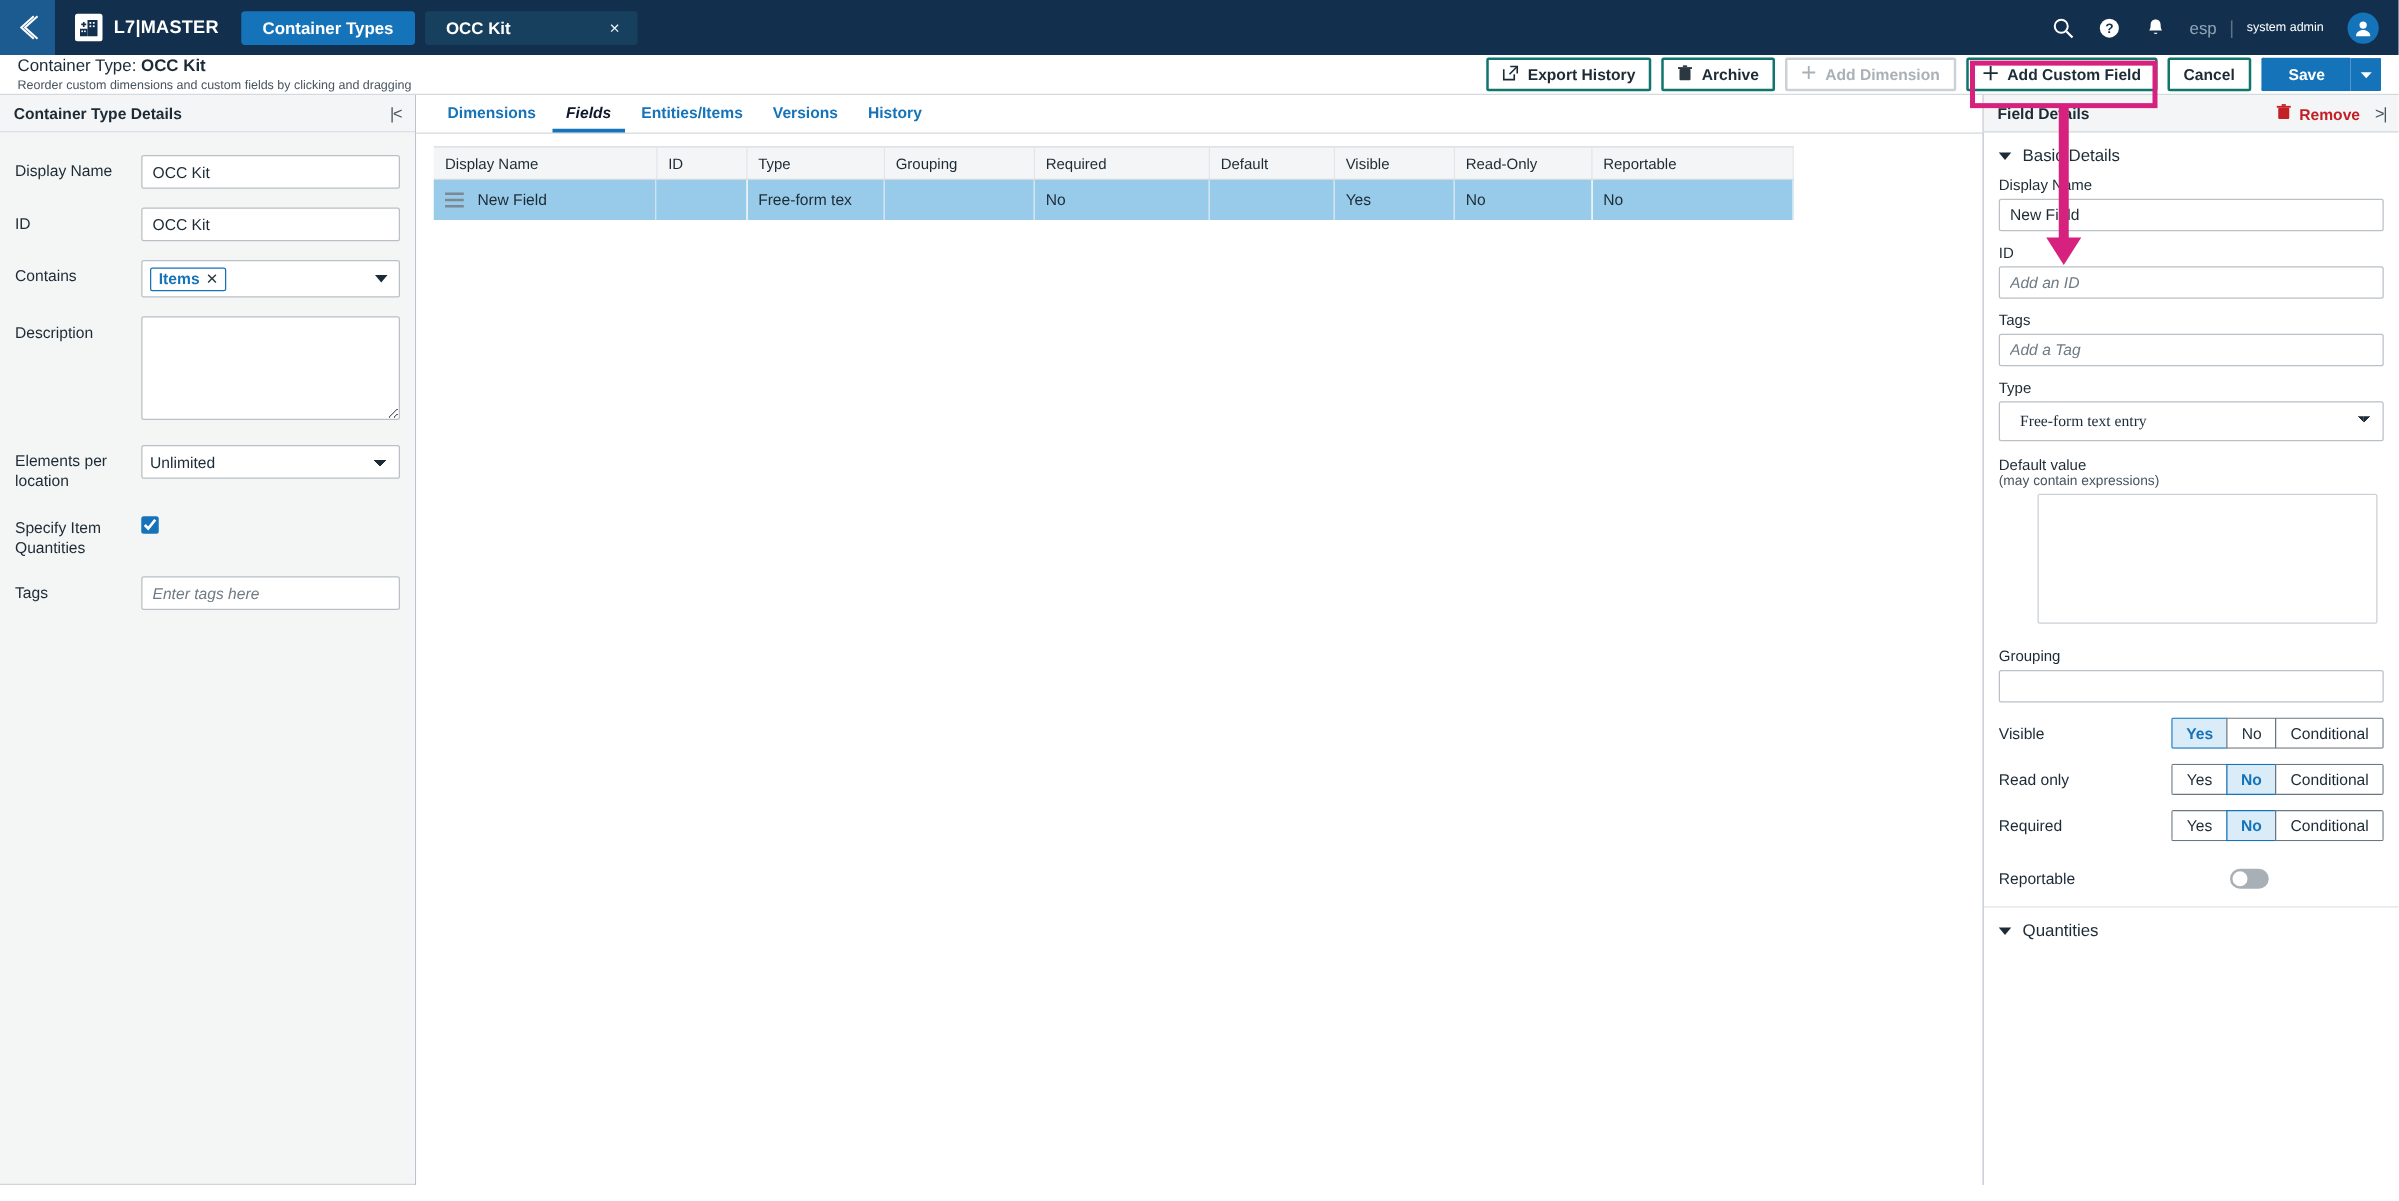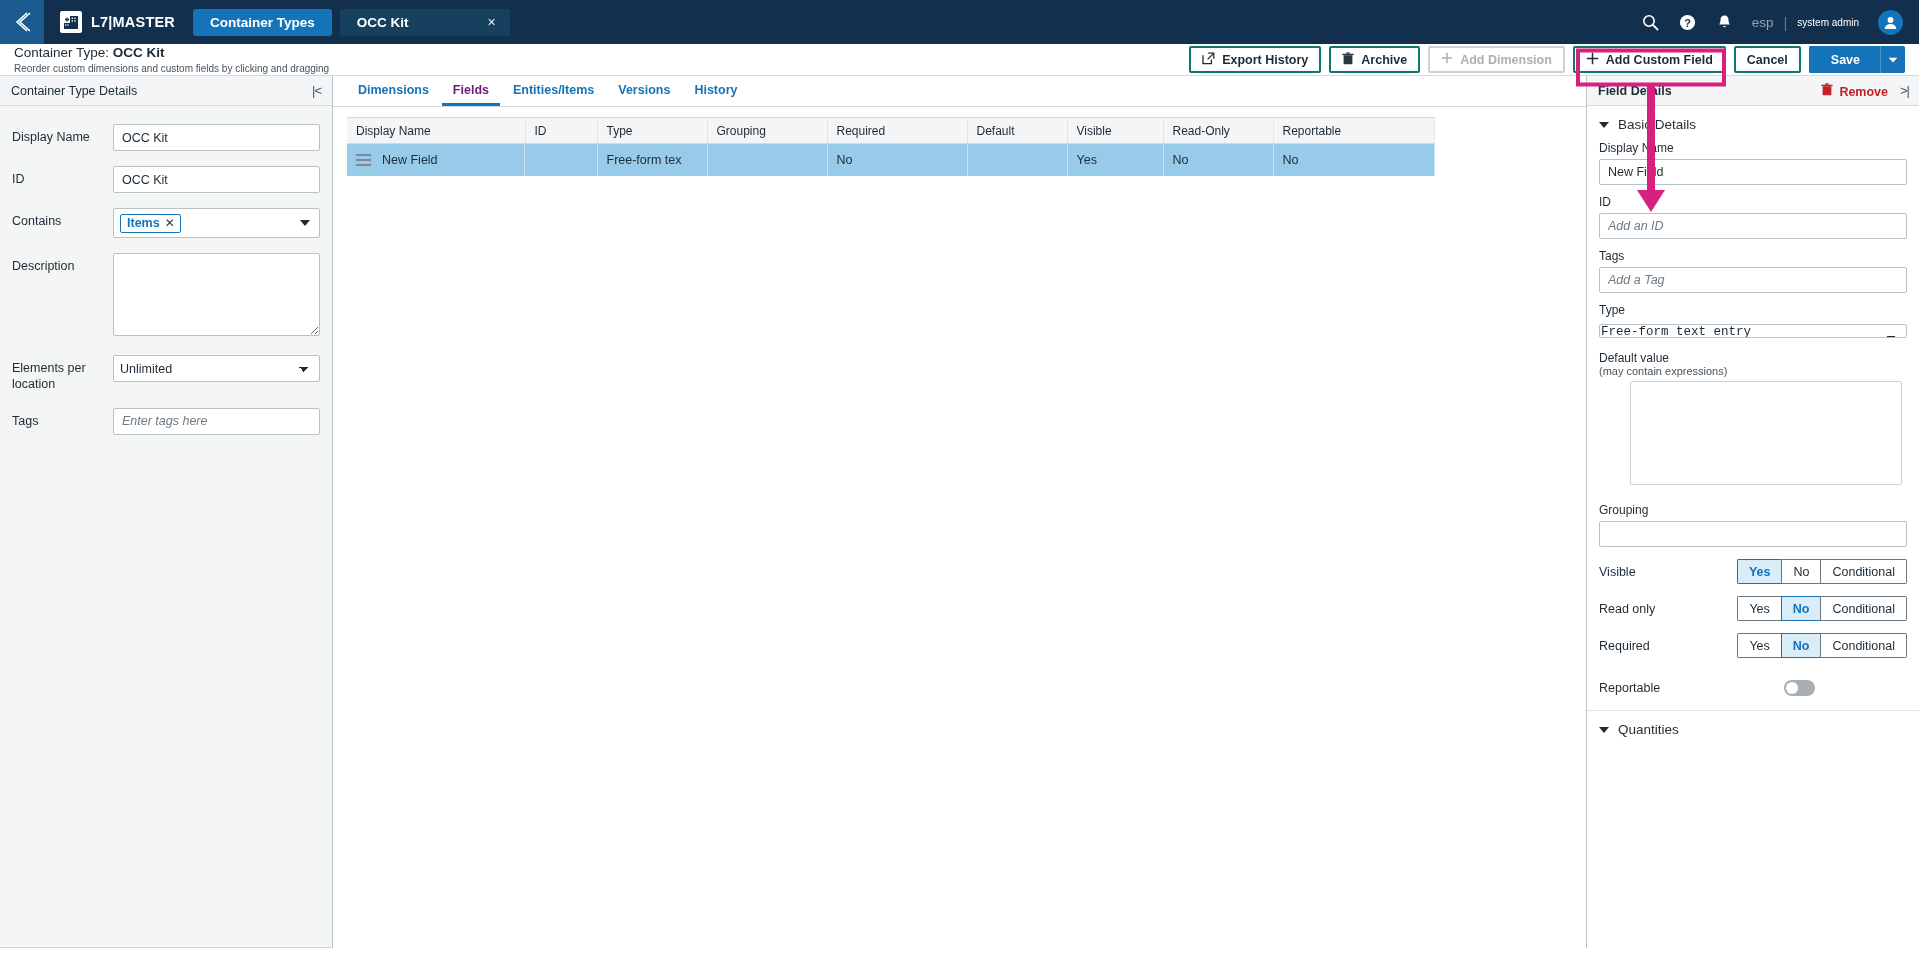--- a/index.html
+++ b/index.html
@@ -79,21 +79,21 @@
 
   
   .body { display: flex; height: 872px; }
 
   
   .left { width: 333px; border-right: 1px solid #bcc4cb; display: flex; flex-direction: column; background:#fff;}
   .panel-head {
     height: 30px; background: #f4f5f6; border-bottom: 1px solid #d4d9dd;
     display: flex; align-items: center; padding: 0 11px;
   }
-  .panel-head .t { font-size: 12.5px; font-weight: normal; color: #1d2b36; }
+  .panel-head .t { font-size: 12.5px; font-weight: bold; color: #1d2b36; }
   .panel-head .collapse { margin-left: auto; color: #46545f; font-size: 13px; cursor: pointer; letter-spacing:-1px;}
   .left-form { flex: 1; background: #f4f5f5; padding: 18px 12px 0 12px; border-bottom:1px solid #cfd5da;}
   .frow { display: flex; margin-bottom: 15px; }
   .flabel {
     width: 101px; flex: 0 0 101px; font-size: 12.5px; color: #1d2b36;
     padding-top: 5px; line-height: 1.3;
   }
   .fctl { flex: 1; }
   .inp {
     width: 100%; height: 27px; border: 1px solid #b9c0c6; background: #fff;
@@ -136,21 +136,21 @@
   
   .center { flex: 1; display: flex; flex-direction: column; background: #fff; min-width:0;}
   .tabbar {
     height: 31px; border-bottom: 1px solid #d4d9dd; display: flex;
     align-items: stretch; padding-left: 14px; gap: 2px; background:#fff;
   }
   .tab {
     font-size: 12.5px; font-weight: bold; color: #1573b9; padding: 0 11px;
     display: flex; align-items: center; cursor: pointer; border-bottom: 3px solid transparent;
   }
-  .tab.active { color: #701a75; border-bottom-color: #1573b9; }
+  .tab.active { color: #0f172a; border-bottom-color: #1573b9; font-style: italic; }
   .grid-wrap { padding: 10px 14px 0 14px; overflow: hidden;}
   table.grid { width: 1087px; border-collapse: collapse; table-layout: fixed; }
   table.grid th {
     background: #f4f5f6; border-top: 1px solid #d4d9dd; border-bottom: 1px solid #d4d9dd;
     font-size: 12px; font-weight: normal; color: #1d2b36; text-align: left;
     height: 26px; padding: 0 9px; border-right: 1px solid #e2e6e9;
   }
   table.grid th:first-child { border-right: 1px solid #e2e6e9; }
   table.grid td {
     font-size: 12.5px; color: #1d2b36; height: 32px; padding: 0 9px;
@@ -182,22 +182,22 @@
   .rfield { padding: 0 12px 0 12px; }
   .rlabel { font-size: 12px; color: #1d2b36; margin-bottom: 4px; }
   .rlabel .sub { font-size: 11px; color: #46545f; display: block; }
   .rinput {
     width: 100%; height: 26px; border: 1px solid #b9c0c6; border-radius: 2px;
     font-size: 12.5px; padding: 0 8px; font-family: "Liberation Sans", sans-serif;
     color: #1d2b36; background:#fff;
   }
   .rinput::placeholder { color: #6f7b84; font-style: italic; }
   .rsel {
-    width: 100%; height: 14px; border: 1px solid #b9c0c6; border-radius: 2px;
-    font-size: 12.5px; padding: 0 1px; font-family: Liberation Mono, monospace;
+    width: 100%; height: 32px; border: 1px solid #b9c0c6; border-radius: 2px;
+    font-size: 12.5px; padding: 0 16px; font-family: Liberation Serif, serif;
     color: #1d2b36; background: #fff; appearance: none;
     background-image: linear-gradient(45deg, transparent 50%, #1d2b36 50%),
                       linear-gradient(135deg, #1d2b36 50%, transparent 50%);
     background-position: calc(100% - 15px) 11px, calc(100% - 10px) 11px;
     background-size: 5px 5px, 5px 5px; background-repeat: no-repeat;
   }
   .rta {
     width: 272px; height: 104px; margin-left: 31px; border: 1px solid #cbd1d6;
     border-radius: 2px; font-family: "Liberation Sans", sans-serif; font-size: 12.5px;
     padding: 5px 7px; resize: none;
@@ -401,20 +401,26 @@
 
       <div class="frow">
         <div class="flabel">Elements per location</div>
         <div class="fctl">
           <select class="sel">
             <option>Unlimited</option>
           </select>
         </div>
       </div>
 
+      <div class="frow">
+        <div class="flabel">Specify Item Quantities</div>
+        <div class="fctl">
+          <input type="checkbox" class="cbx" checked="" style="">
+        </div>
+      </div>
 
       <div class="frow">
         <div class="flabel">Tags</div>
         <div class="fctl">
           <input class="inp" placeholder="Enter tags here" style="">
         </div>
       </div>
 
     </div>
   </div>

